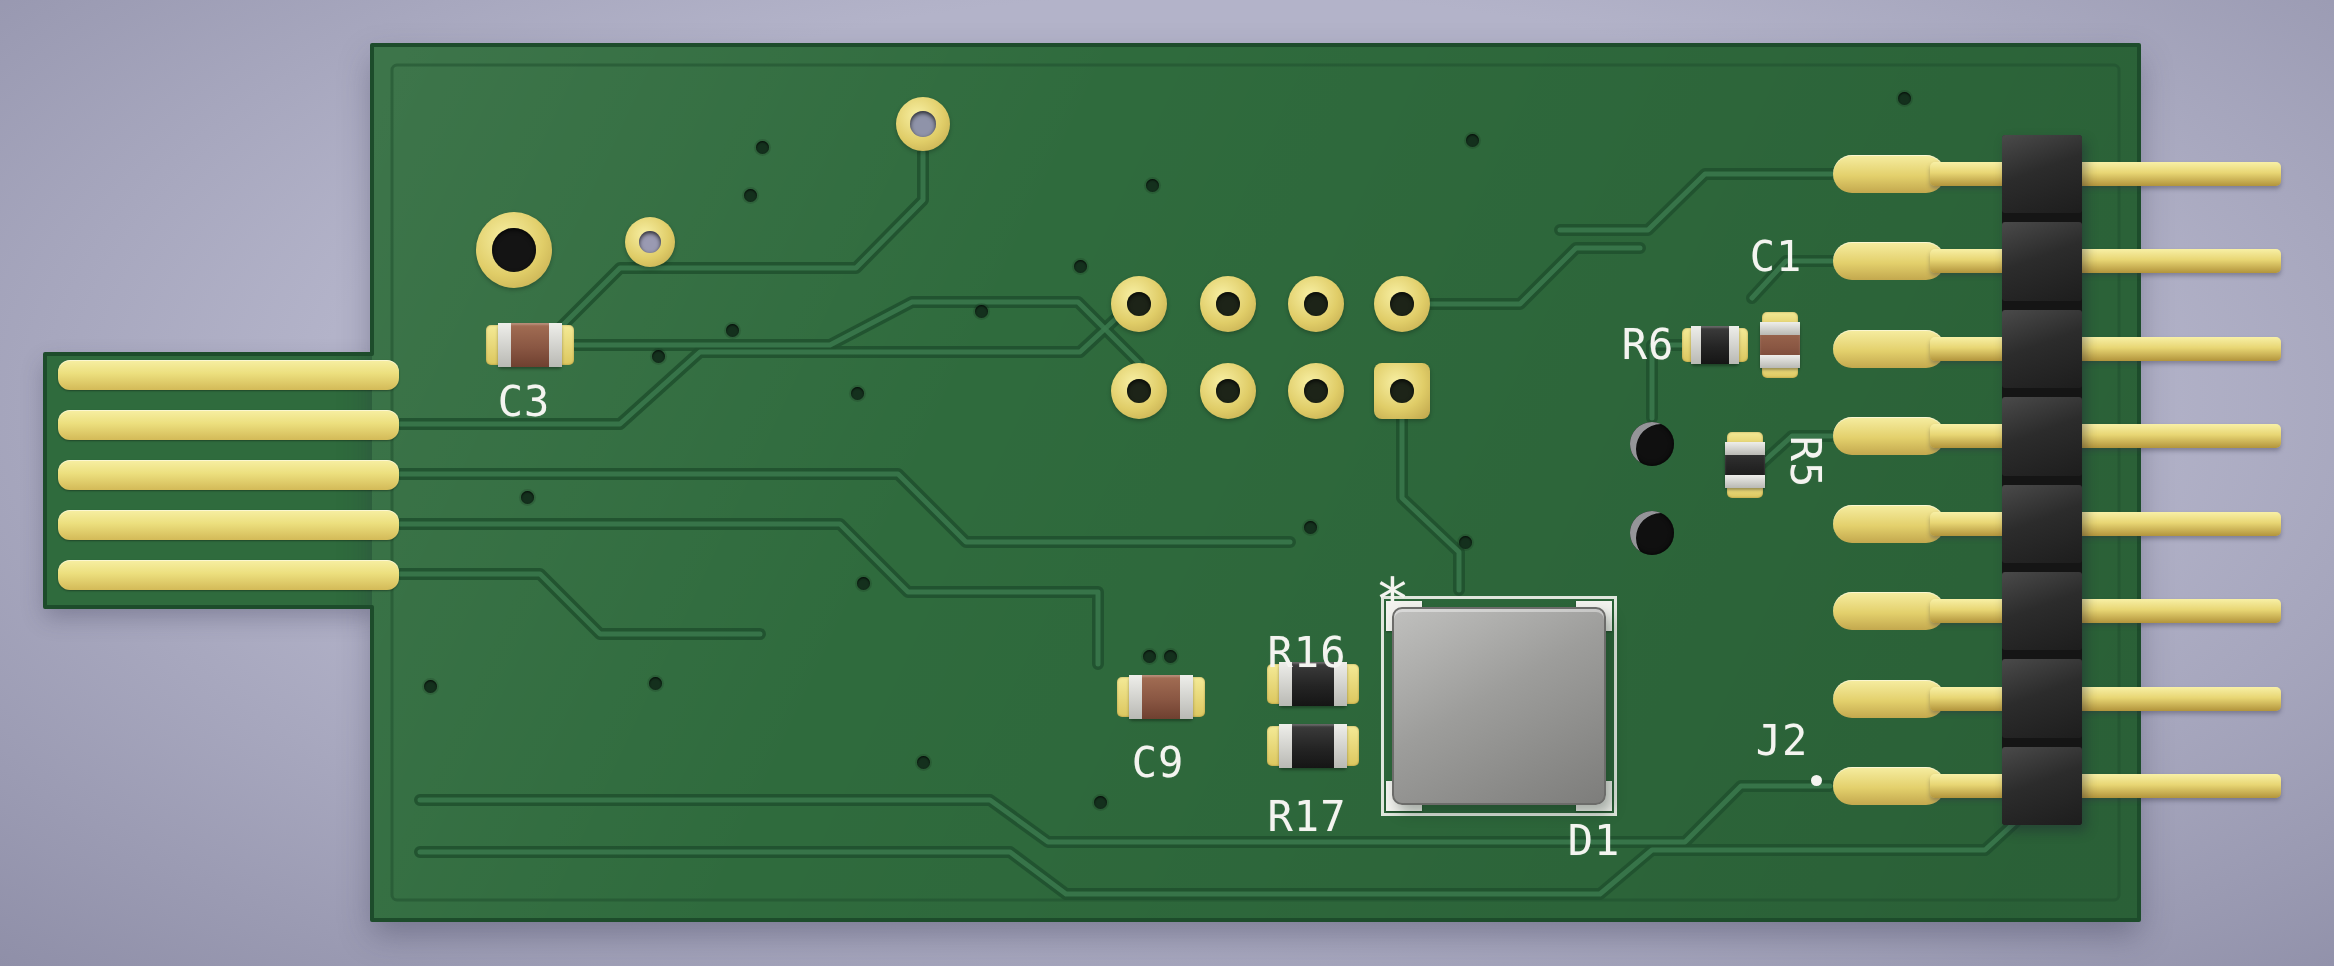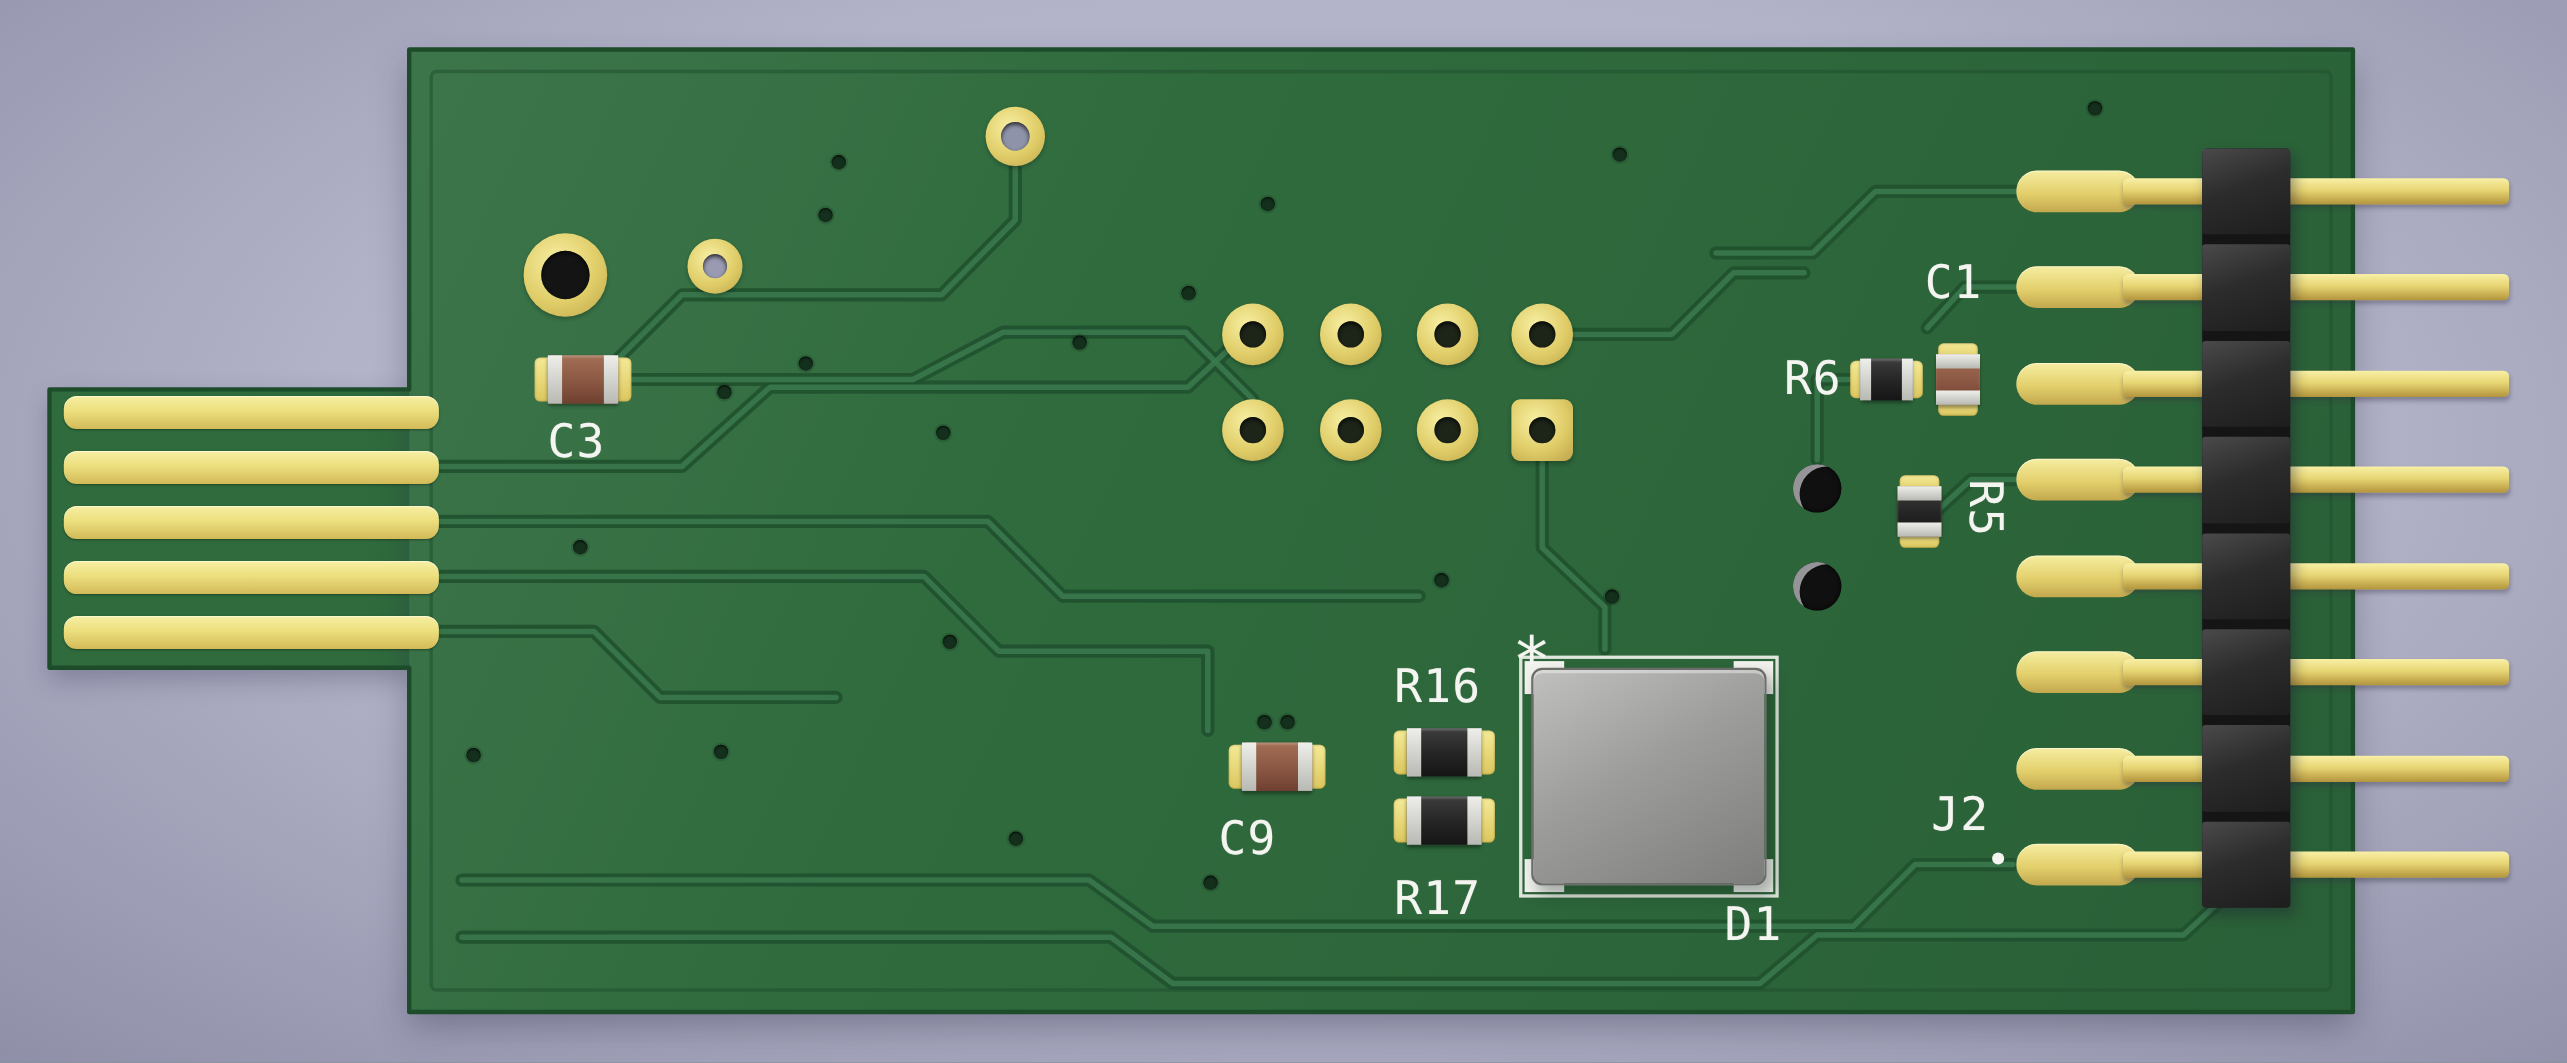--- a/index.html
+++ b/index.html
@@ -311,22 +311,22 @@
       <div class="seg"></div>
       <div class="seg"></div>
       <div class="seg"></div>
       <div class="seg"></div>
       <div class="seg"></div>
     </div>
   </div>
 
   <div class="layer" id="silk">
     <span class="slk" style="left:524px;top:401px">C3</span>
-    <span class="slk" style="left:1134px;top:762px">C9</span>
-    <span class="slk" style="left:1307px;top:624px">R16</span>
+    <span class="slk" style="left:1158px;top:762px">C9</span>
+    <span class="slk" style="left:1307px;top:652px">R16</span>
     <span class="slk" style="left:1307px;top:816px">R17</span>
     <span class="slk" style="left:1594px;top:840px">D1</span>
     <span class="slk star" style="left:1393px;top:600px">*</span>
     <span class="slk" style="left:1776px;top:256px">C1</span>
     <span class="slk" style="left:1648px;top:344px">R6</span>
     <span class="slk rot" style="left:1805px;top:462px">R5</span>
     <span class="slk" style="left:1782px;top:740px">J2</span>
     <div class="j2-dot"></div>
   </div>
 

